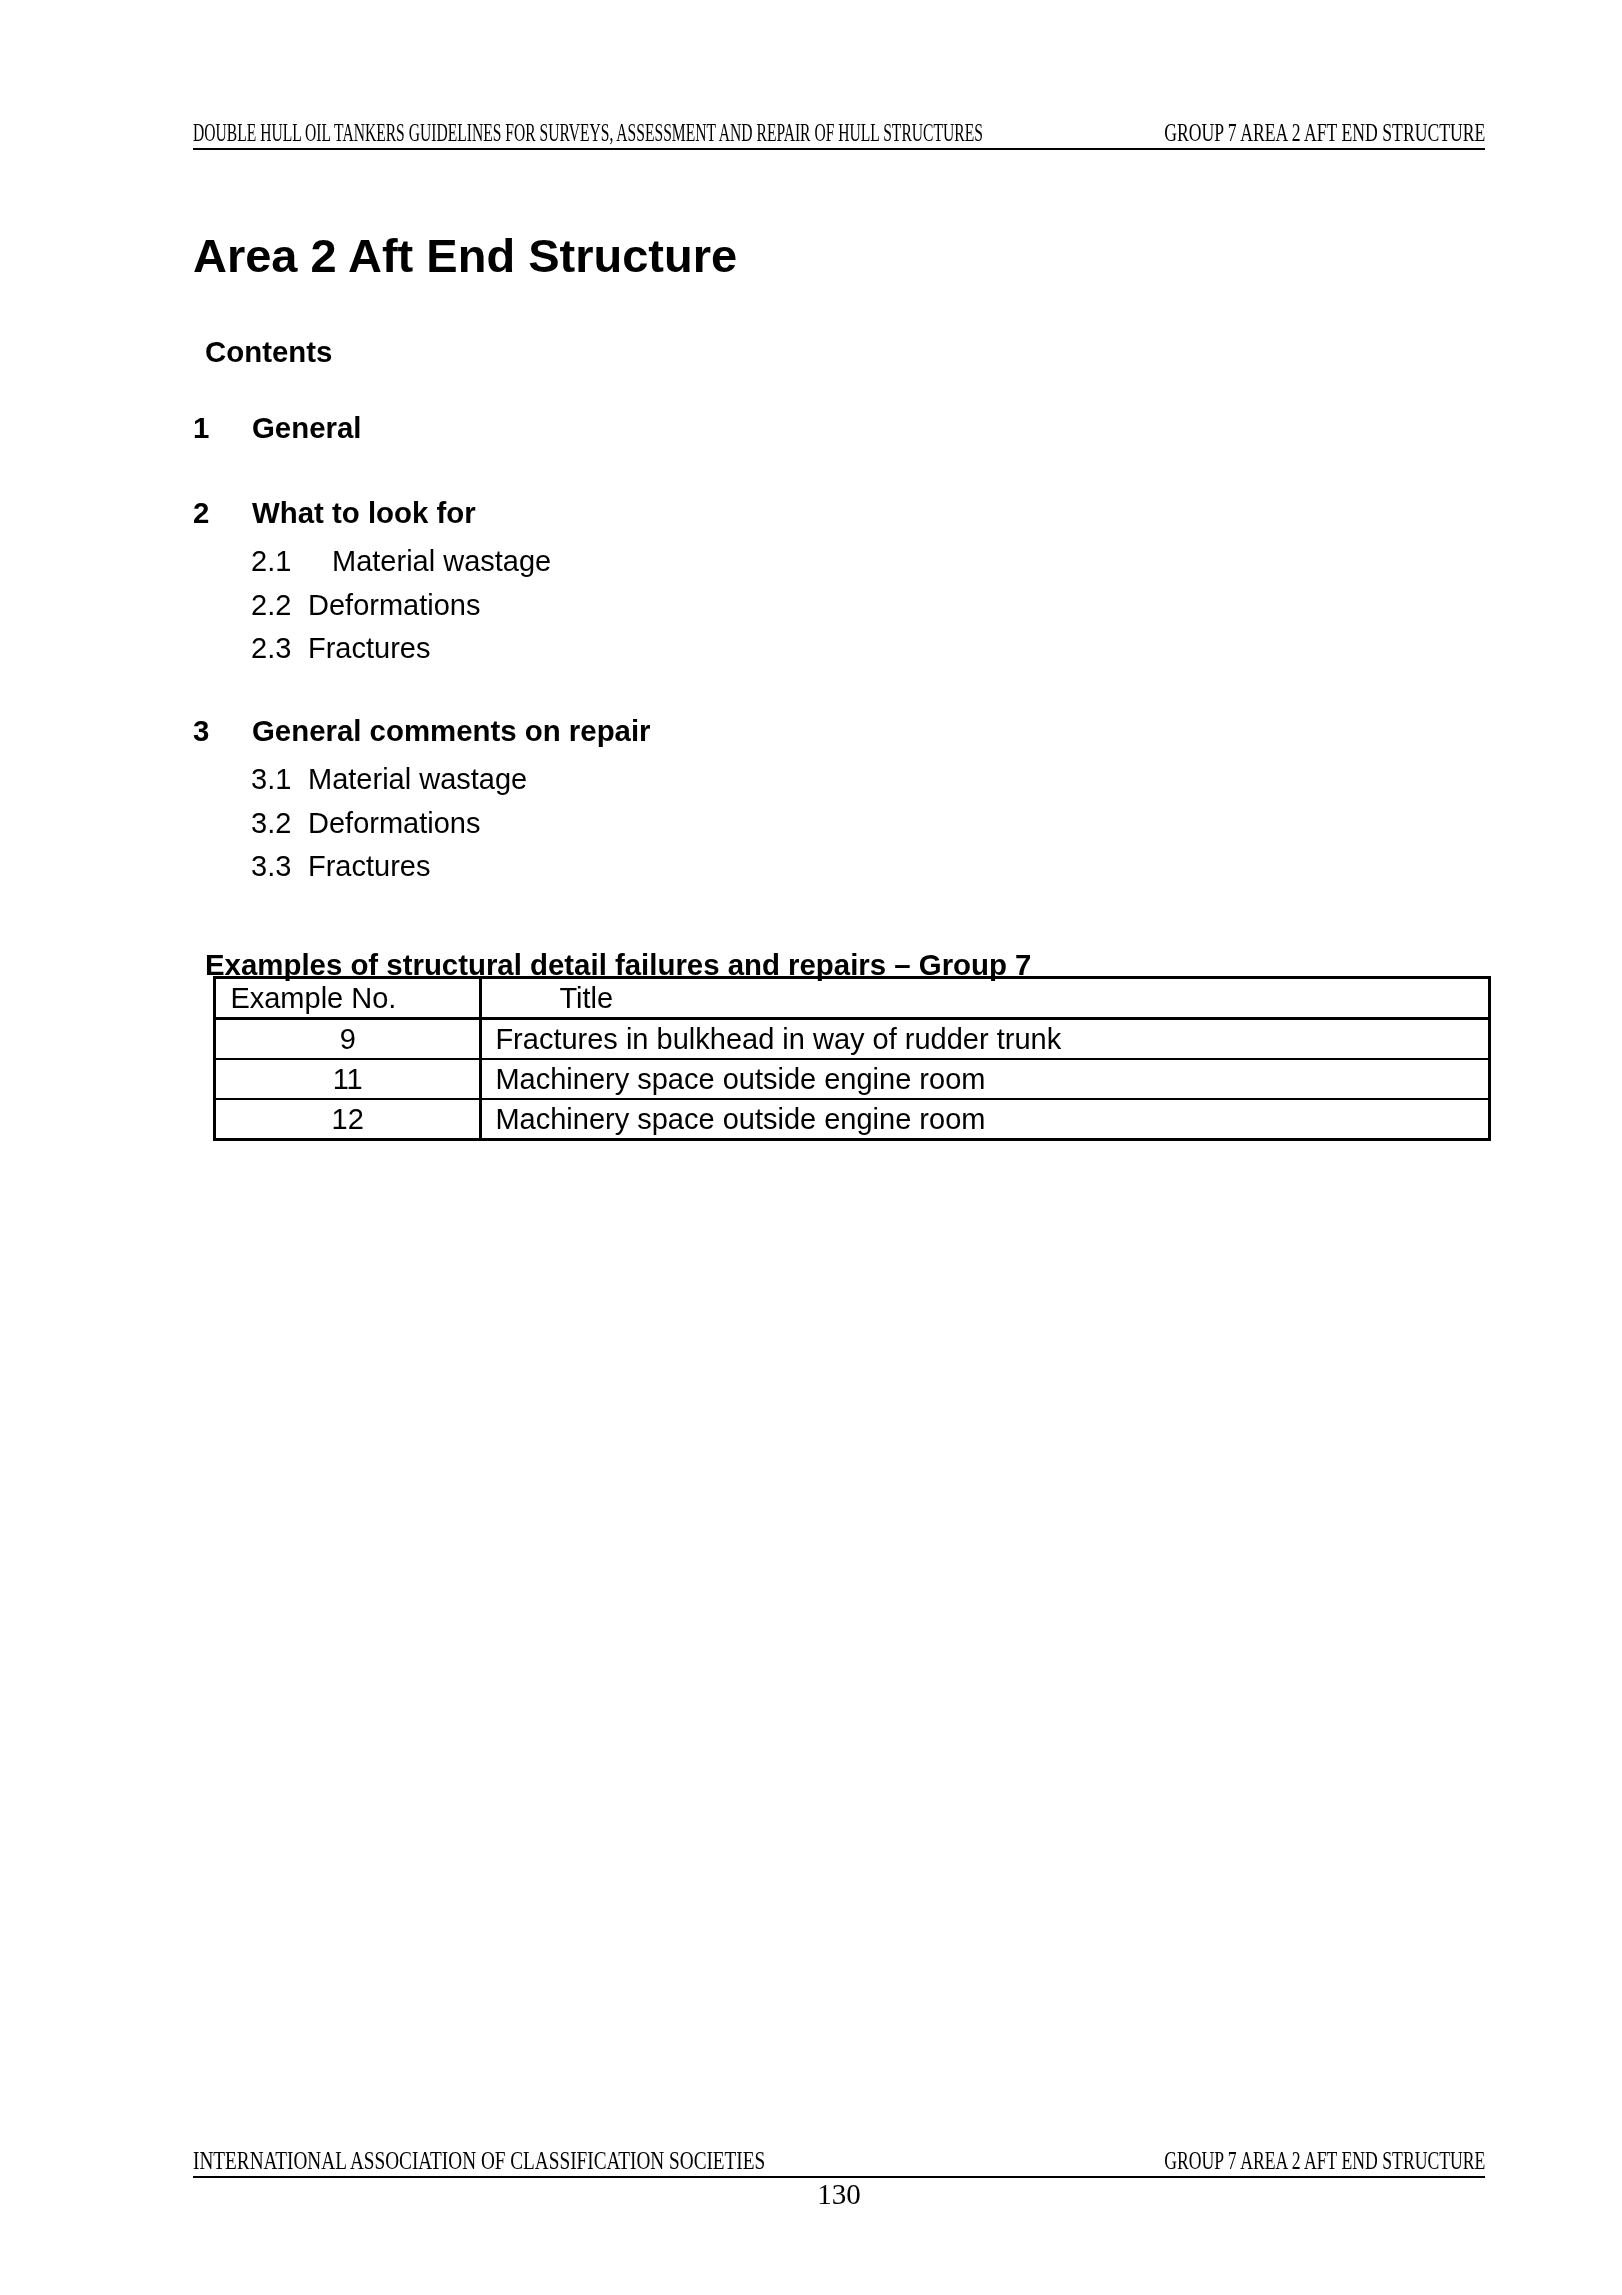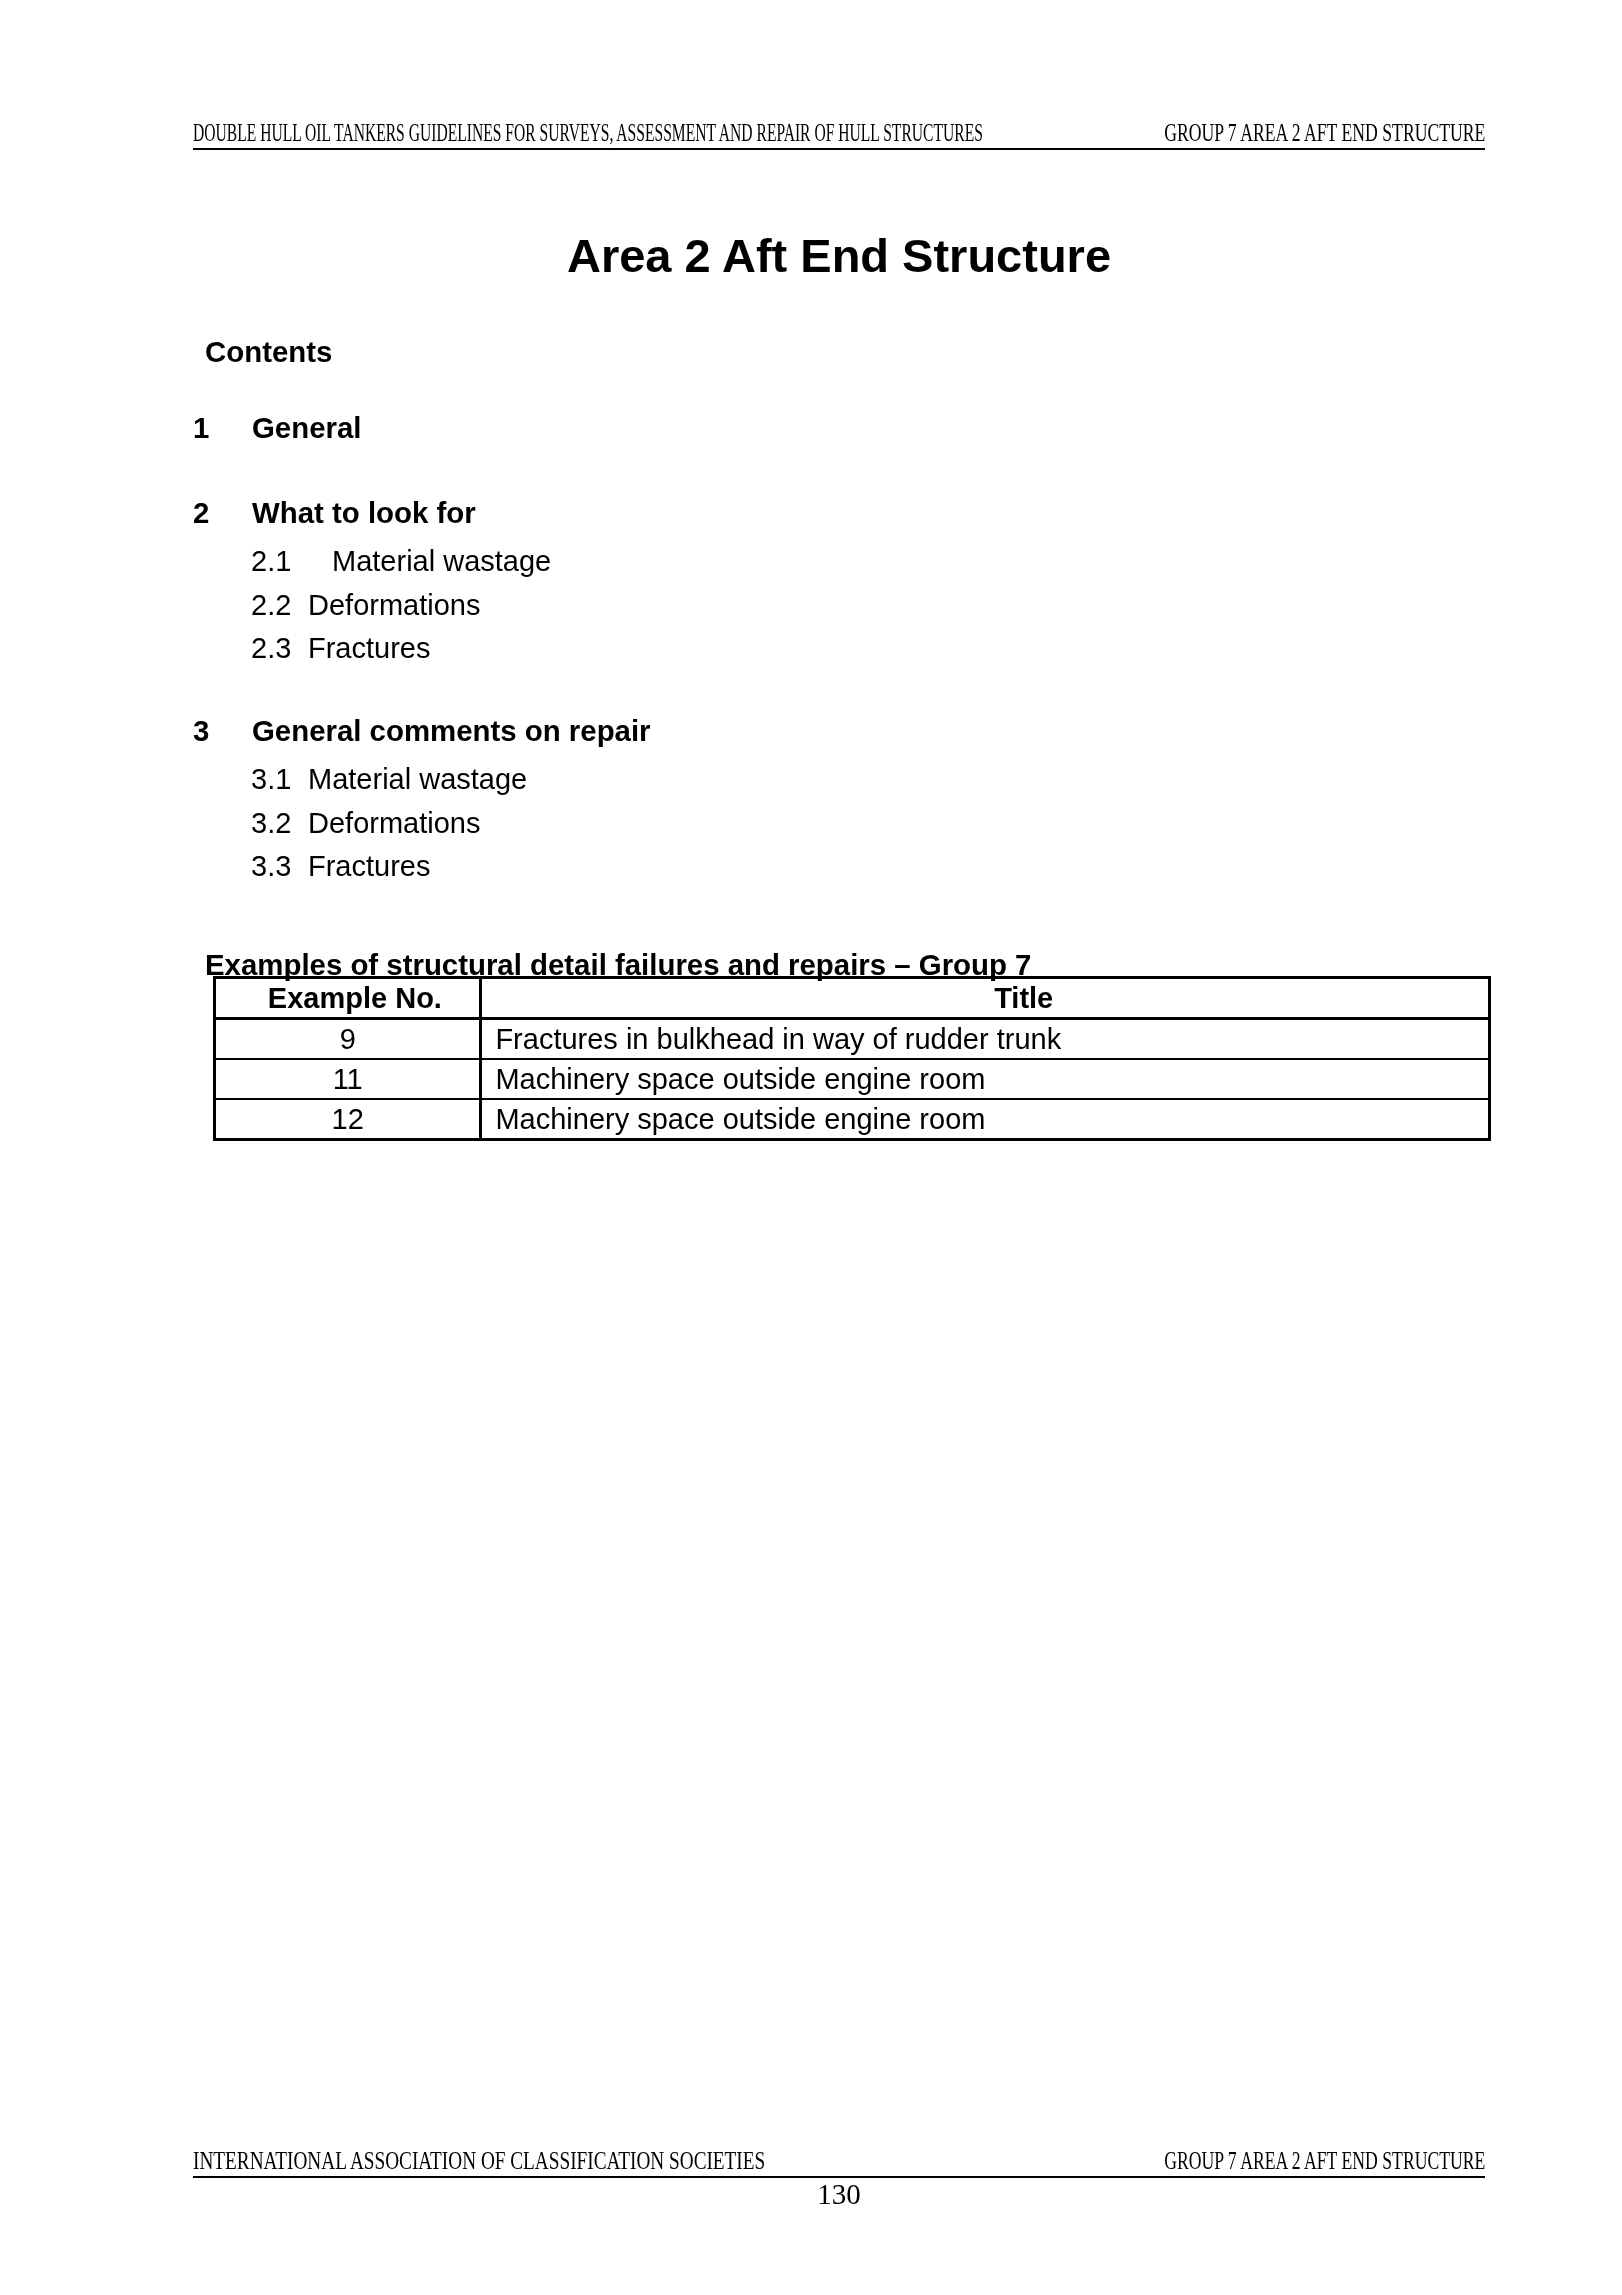--- a/index.html
+++ b/index.html
@@ -46,21 +46,20 @@
     font-size:29px;
     line-height:1;
   }
   
   .doc-title{
     position:absolute;
     top:232px;
     left:193px;
     width:1292px;
     margin:0;
-    text-align:center;
     font-size:47px;
     font-weight:bold;
     line-height:1;
   }
   
   .h-bold{
     position:absolute;
     left:193px;
     margin:12px;
     font-size:29.4px;
@@ -96,22 +95,22 @@
     width:1278px;
     border-collapse:collapse;
     table-layout:fixed;
     font-size:29px;
     line-height:1;
   }
   .ex-table,.ex-table th,.ex-table td{border:2.6px solid #000;}
   .ex-table{border:3.3px solid #000;}
   .ex-table th{
     border-bottom:3.9px solid #000;
-    font-weight:bold;
-    text-align:center;
+    font-weight:normal;
+    text-align:left;
     height:38px;
     padding:0;
     margin-left:12px;
   }
   .ex-table td{height:38px;padding:0;}
   .col-no{width:249px;}
   .ex-table th.cell-no{padding-left:14.4px;}
   .ex-table th.cell-title{padding-left:77px;}
   .ex-table td.cell-no{text-align:center;border-right:3.3px solid #000;}
   .ex-table th.cell-no{border-right:3.3px solid #000;}

